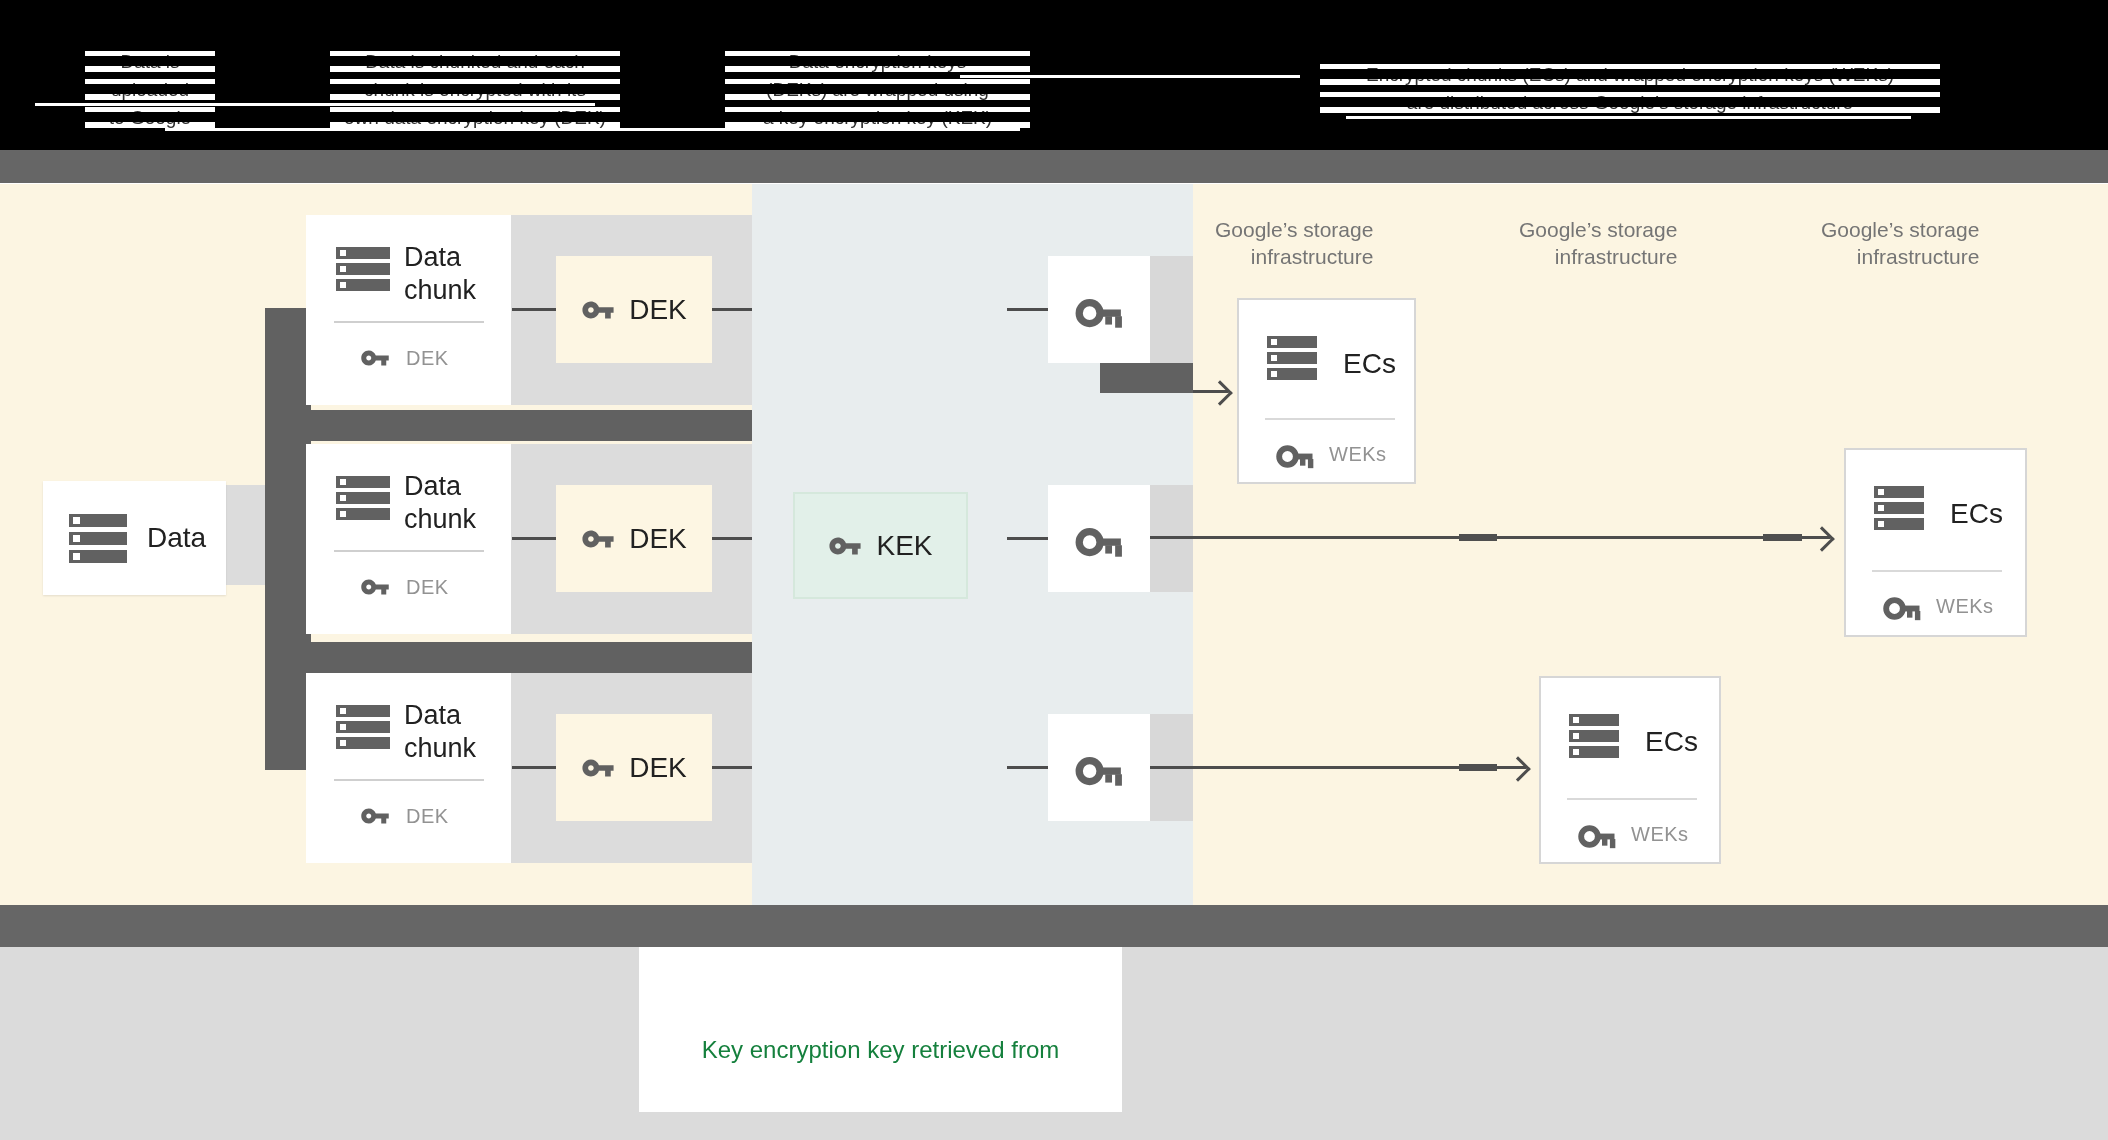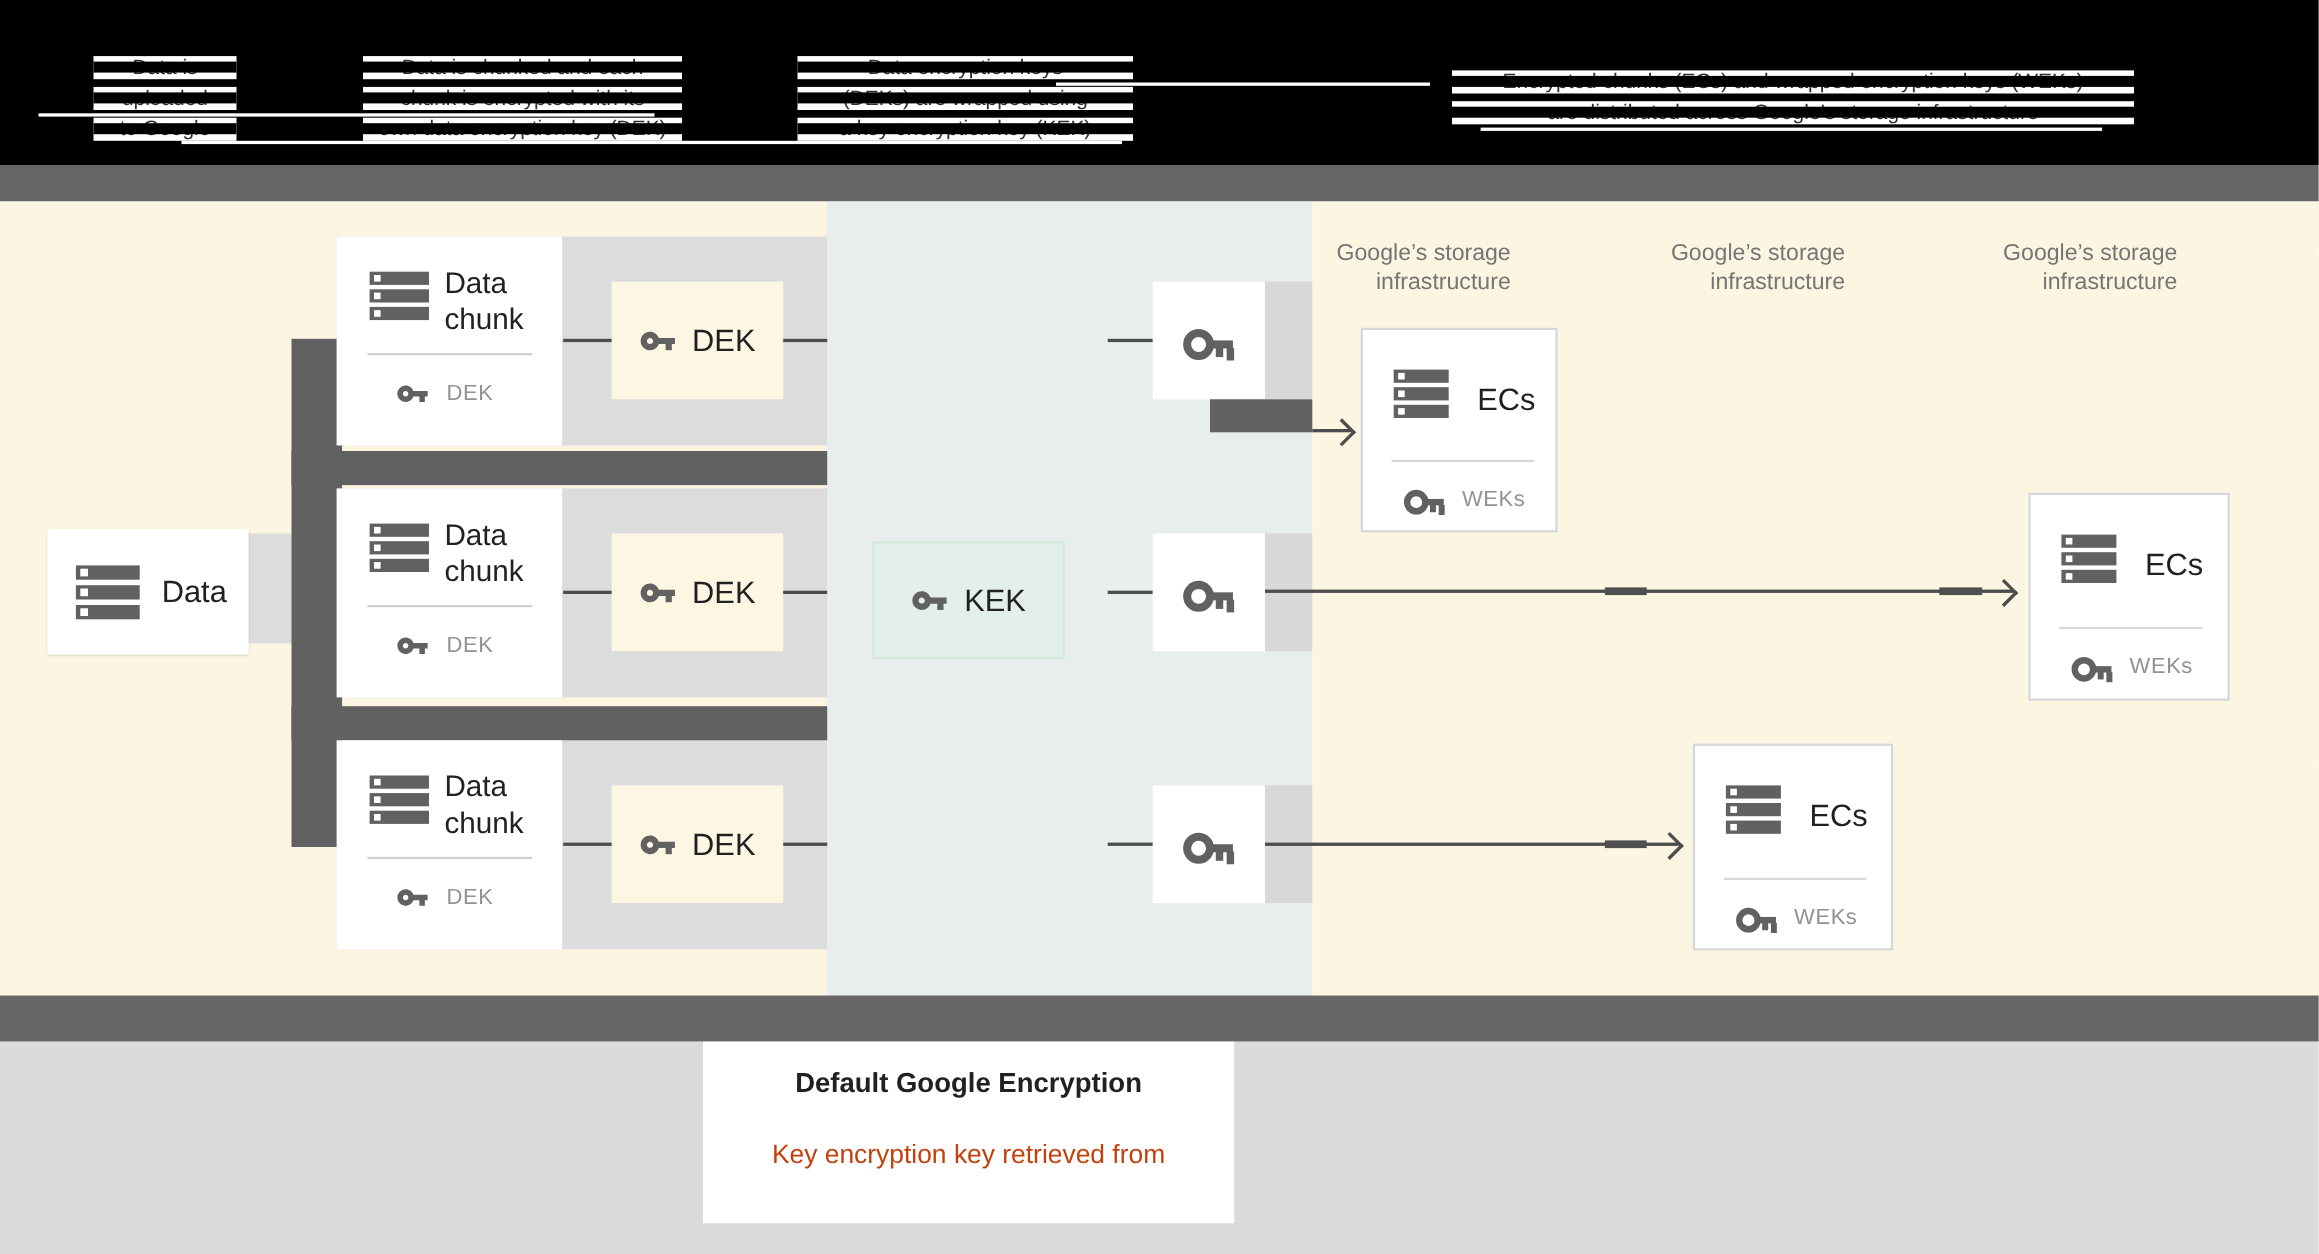--- a/index.html
+++ b/index.html
@@ -59,21 +59,21 @@
   .stk i::after{content:"";position:absolute;left:4px;top:3px;width:7px;height:7px;background:#fff;}
   .stk-lg i{width:58px;height:13px;margin-bottom:5px;}
   .stk-md i{width:54px;height:12px;margin-bottom:4px;}
   .stk-sm i{width:50px;height:12px;margin-bottom:4px;}
   .stk i:last-child{margin-bottom:0;}
   .stk-md i::after,.stk-sm i::after{width:6px;height:6px;top:3px;}
 
   
   .caption-box{left:639px;top:947px;width:483px;height:165px;background:#fff;text-align:center;}
   .caption-title{position:absolute;left:0;right:0;top:24px;font-size:25px;font-weight:bold;color:#212121;}
-  .caption-l1{position:absolute;left:0;right:0;top:89px;font-size:24px;color:#c2410c;}
+  .caption-l1{position:absolute;left:0;right:0;top:89px;font-size:24px;color:#15803d;}
   .caption-l2{position:absolute;left:0;right:0;top:119px;font-size:24px;font-weight:bold;color:#212121;}
 </style>
 </head>
 <body>
 
 <div class="abs hdr-black"></div>
 
 <div class="strip" style="left:85px;top:51px;width:130px;"><span>Data is</span></div>
 <div class="strip" style="left:85px;top:79px;width:130px;"><span>uploaded</span></div>
 <div class="strip" style="left:85px;top:107px;width:130px;"><span>to Google</span></div>
@@ -318,15 +318,14 @@
         <circle cx="15" cy="27" r="10" fill="none" stroke="#616161" stroke-width="7"></circle>
         <rect x="25" y="23.5" width="20" height="7" fill="#616161"></rect>
         <rect x="30" y="30" width="6.5" height="8" fill="#616161"></rect>
         <rect x="39.5" y="30" width="6.5" height="11" fill="#616161"></rect>
       </svg>
     <span class="small-key-label">WEKs</span>
   </div>
 </div>
 
 <div class="abs caption-box">
-  <div class="caption-title">Default Google Encryption</div>
   <div class="caption-l1">Key encryption key retrieved from</div>
 </div>
 
 </body></html>

